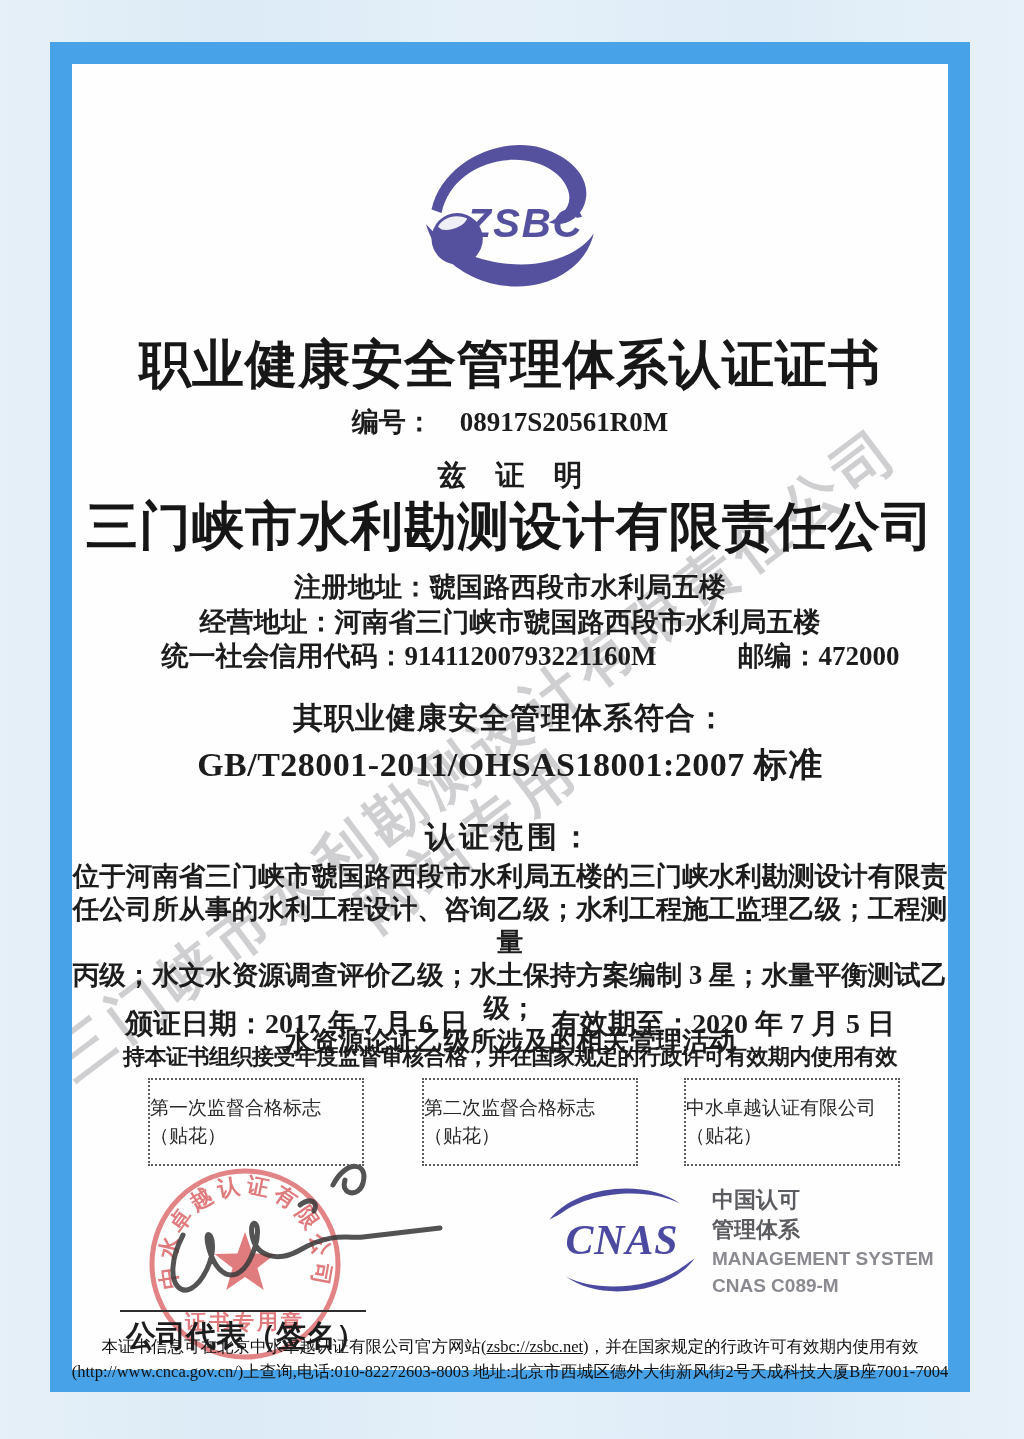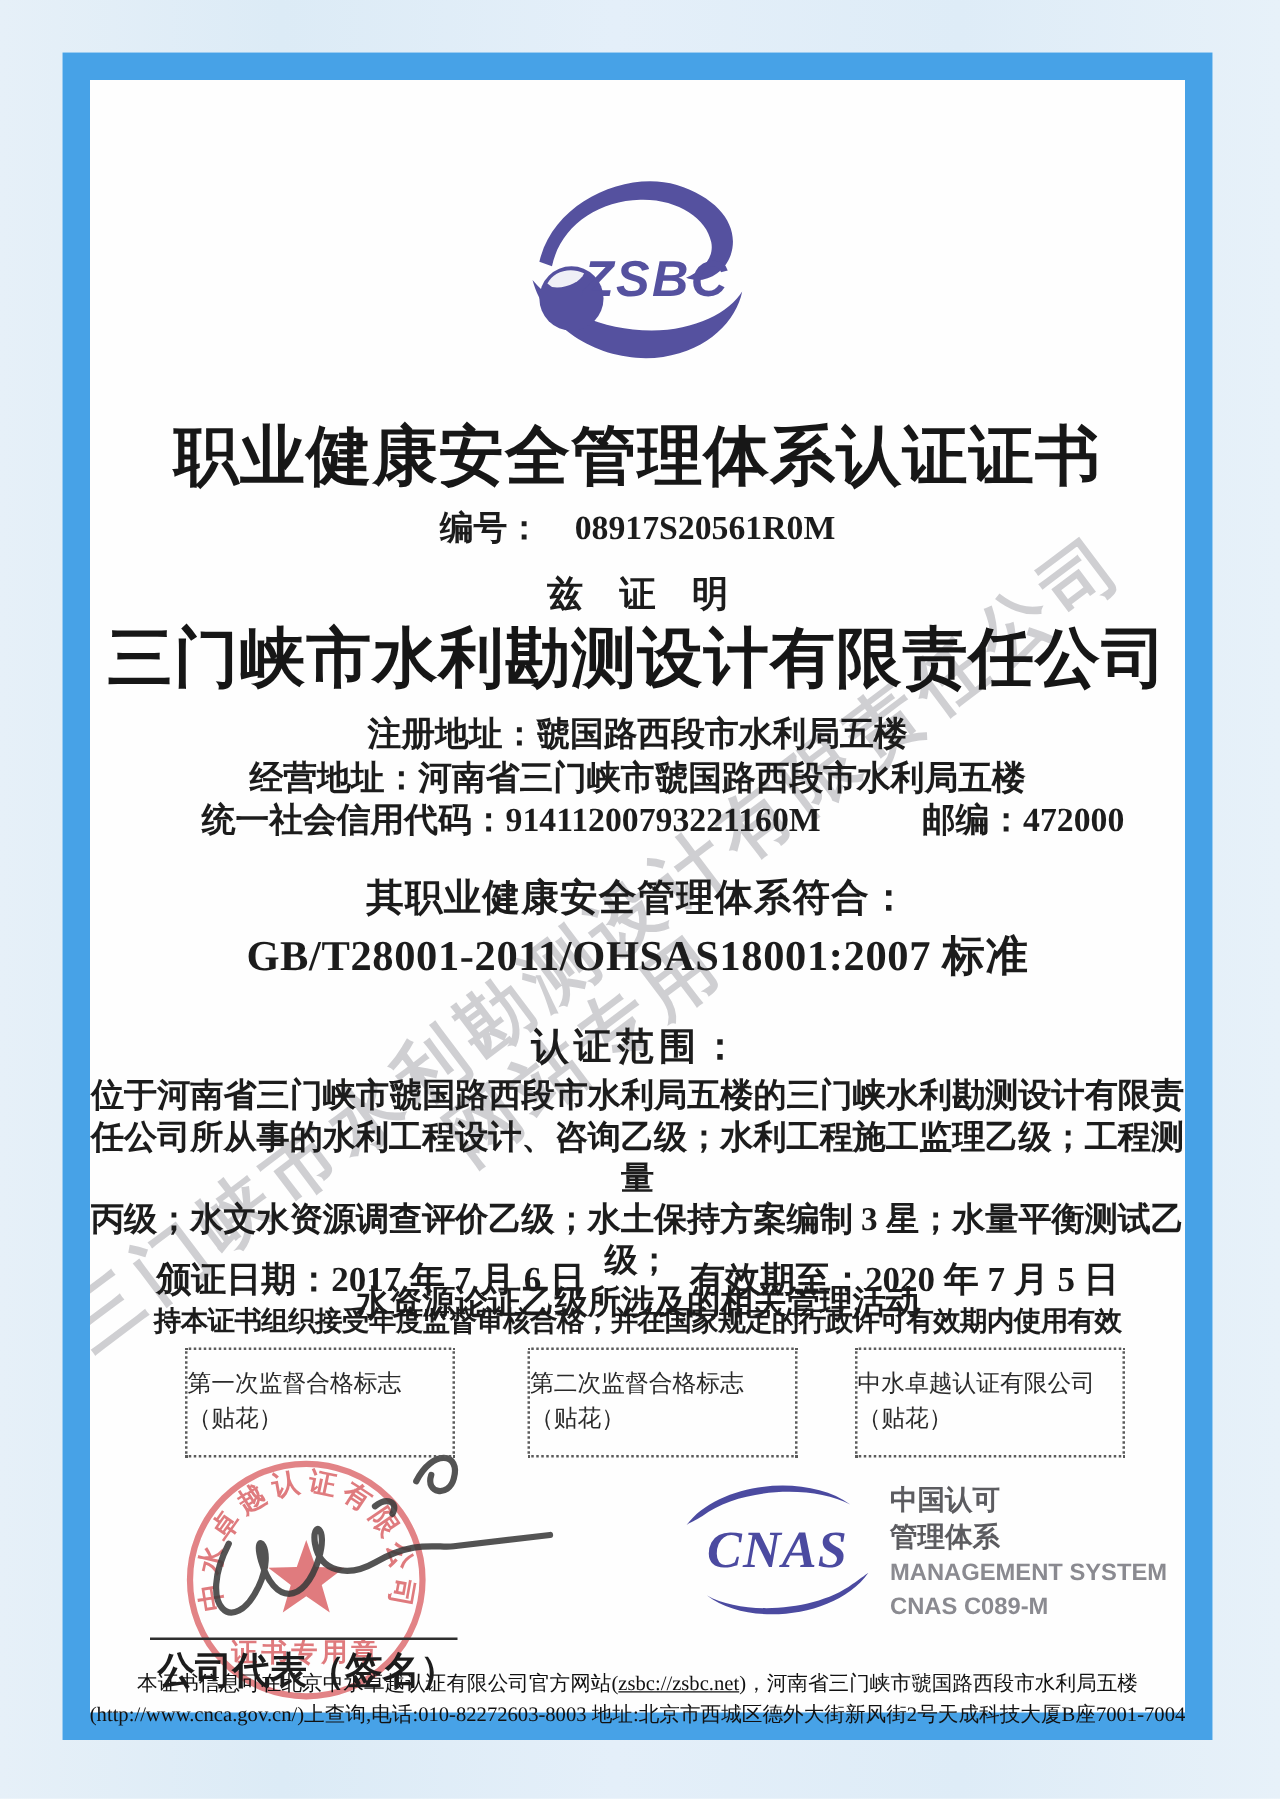--- a/index.html
+++ b/index.html
@@ -125,17 +125,17 @@
     <text x="90" y="81" text-anchor="middle" fill="#4b4aa0" font-size="46" font-weight="bold" font-style="italic" letter-spacing="1" font-family="&quot;Liberation Serif&quot;,&quot;DejaVu Serif&quot;,serif">CNAS</text>
   </svg>
   <div class="abs cnastext">
     <div class="cn">中国认可</div>
     <div class="cn">管理体系</div>
     <div class="en">MANAGEMENT SYSTEM</div>
     <div class="en">CNAS C089-M</div>
   </div>
 
   <div class="footer">
-    <div><span>本证书信息可在北京中水卓越认证有限公司官方网站(</span><span class="lnk">zsbc://zsbc.net</span><span>)，河南省三门峡市虢国路西段市水利局五楼</span></div>
+    <div><span>本证书信息可在北京中水卓越认证有限公司官方网站(</span><span class="lnk">zsbc://zsbc.net</span><span>)，并在国家规定的行政许可有效期内使用有效</span></div>
     <div>(http://www.cnca.gov.cn/)上查询,电话:010-82272603-8003 地址:北京市西城区德外大街新风街2号天成科技大厦B座7001-7004</div>
   </div>
 
 </div>
 
 </body></html>

